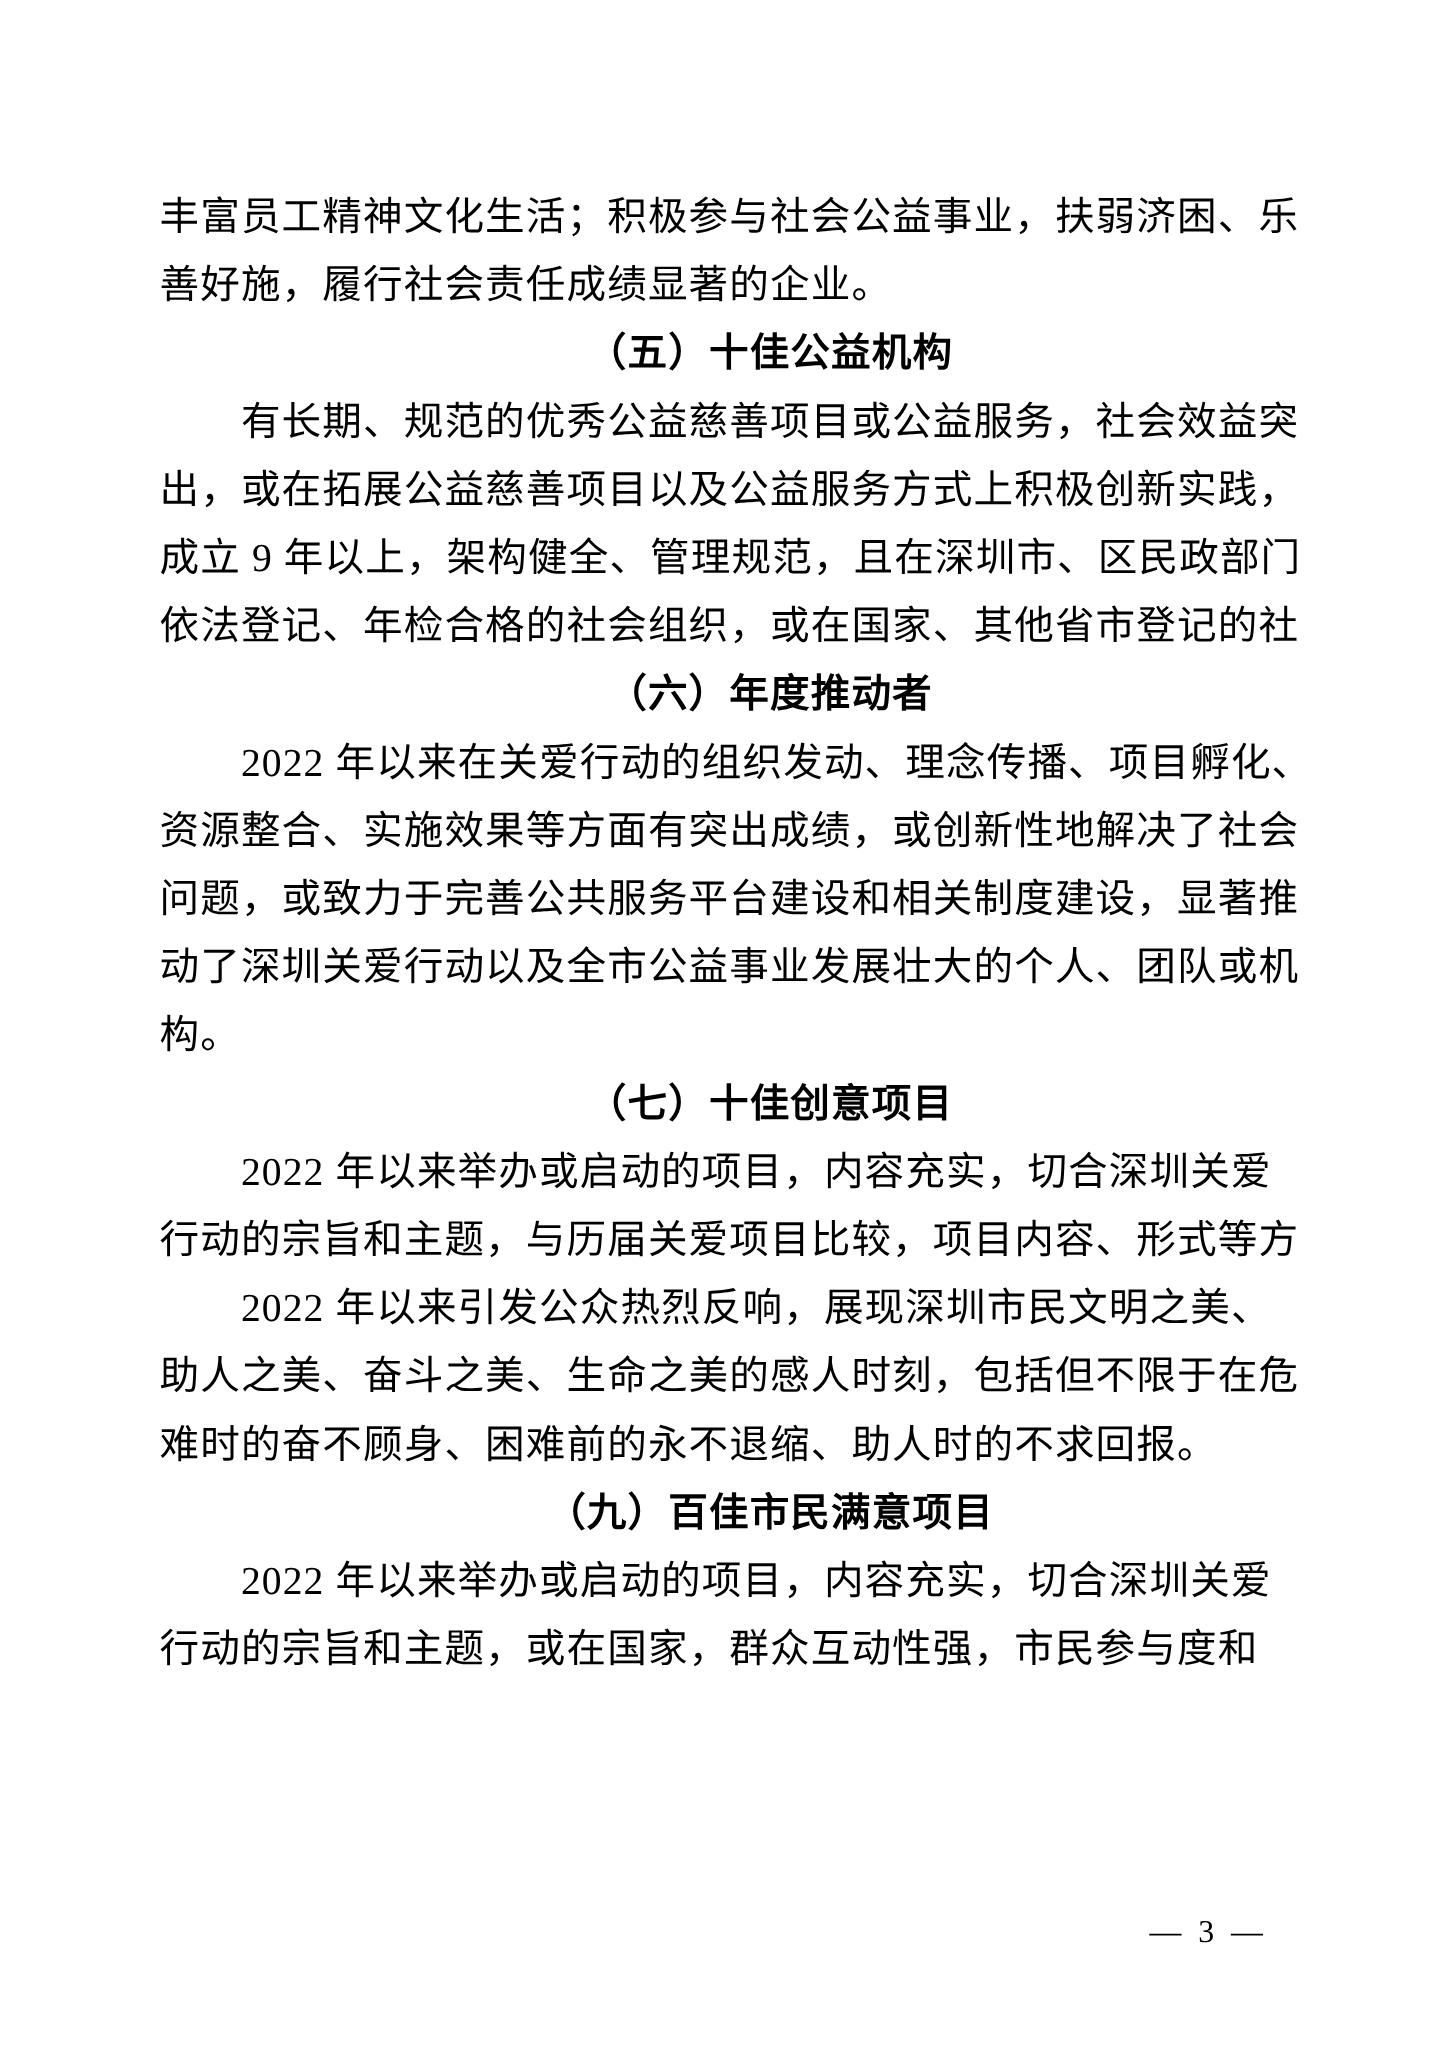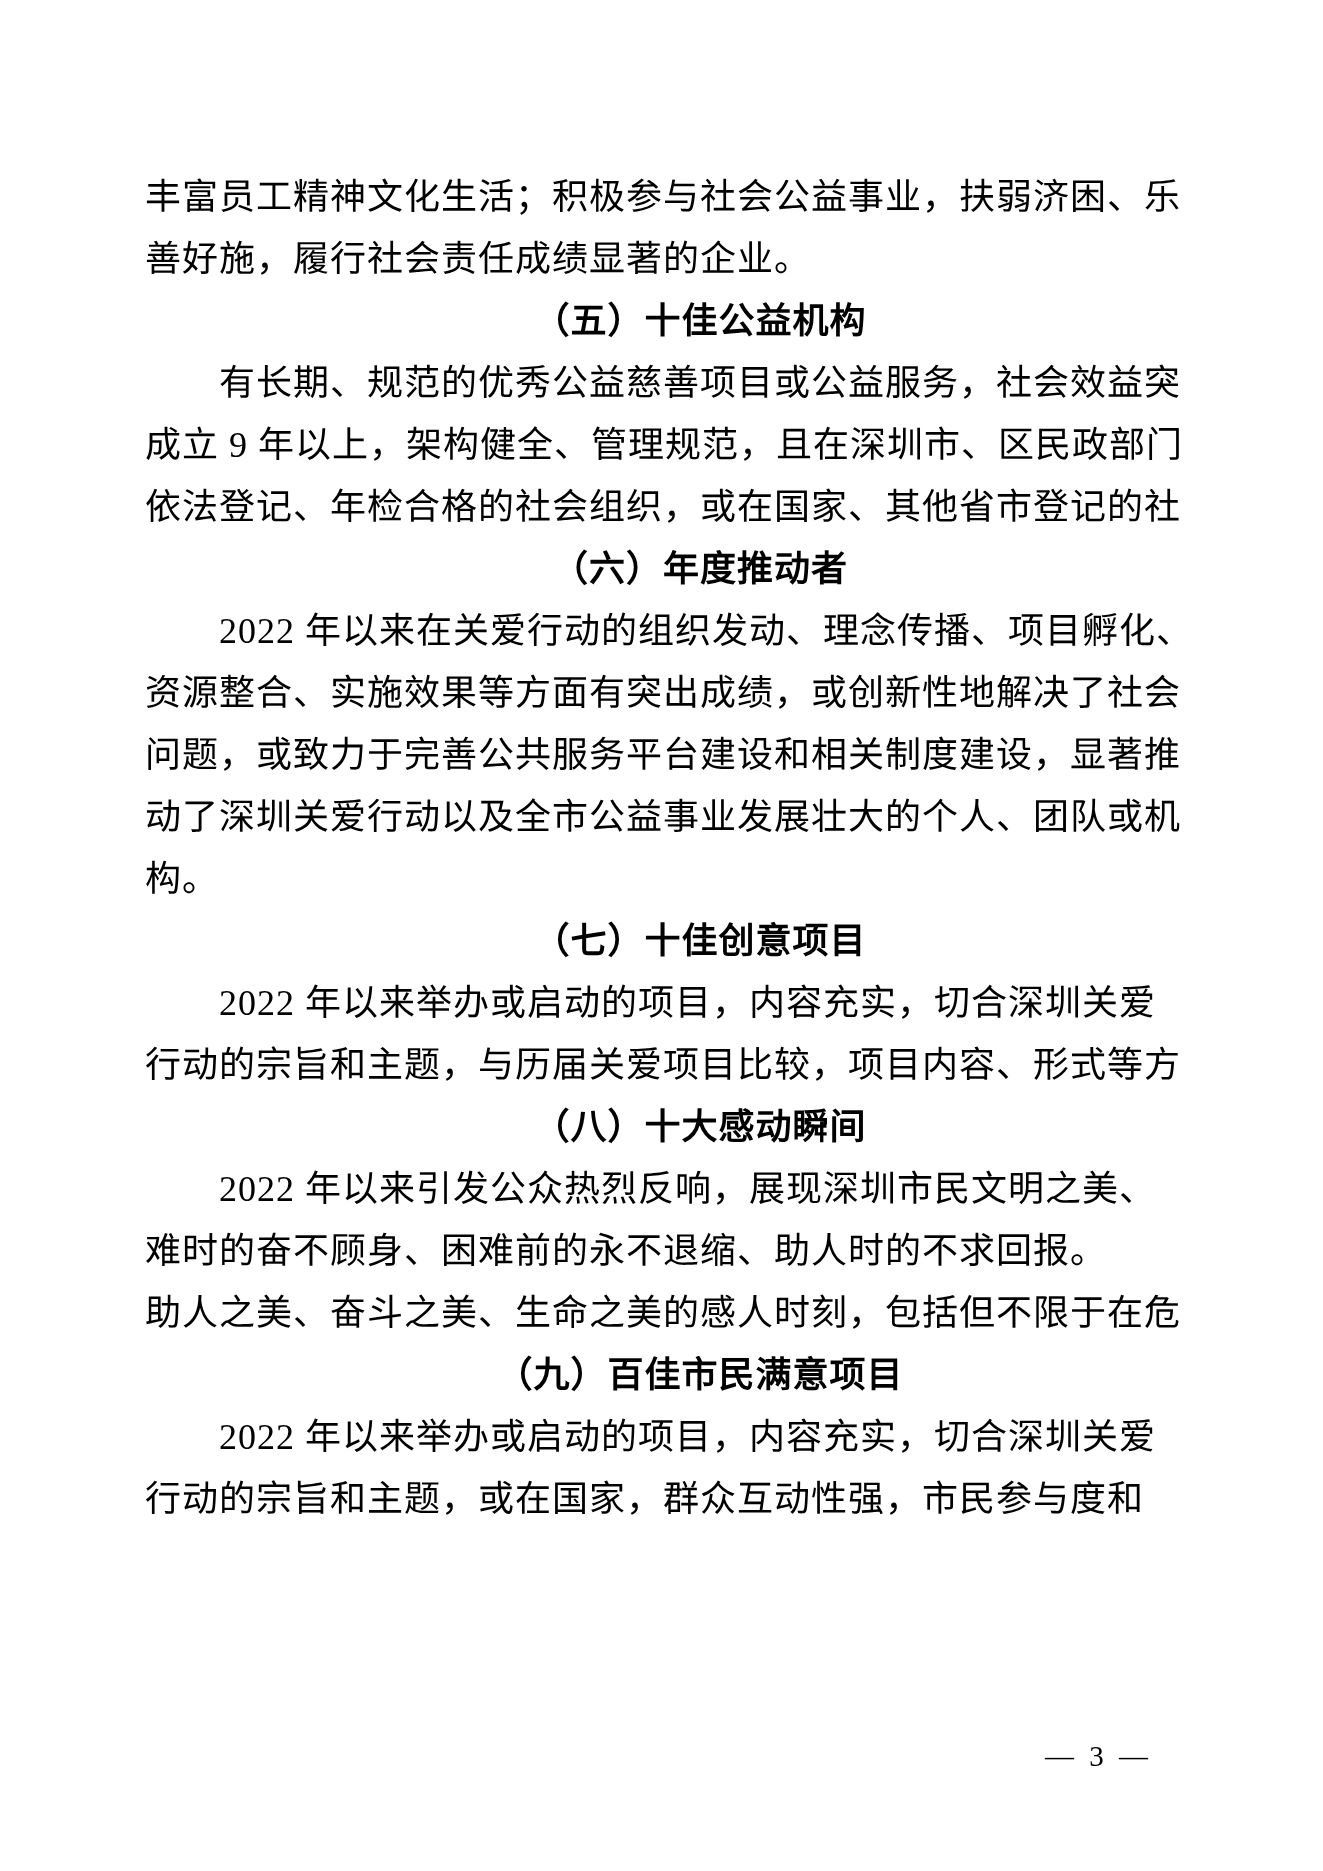--- a/index.html
+++ b/index.html
@@ -51,33 +51,33 @@
 </style>
 </head>
 <body>
 
 <div class="page">
   <div class="text-block">
       <div class="doc-line">丰富员工精神文化生活；积极参与社会公益事业，扶弱济困、乐</div>
       <div class="doc-line">善好施，履行社会责任成绩显著的企业。</div>
       <div class="doc-line heading indent">（五）十佳公益机构</div>
       <div class="doc-line indent">有长期、规范的优秀公益慈善项目或公益服务，社会效益突</div>
+      <div class="doc-line">出，或在拓展公益慈善项目以及公益服务方式上积极创新实践，</div>
       <div class="doc-line">成立 9 年以上，架构健全、管理规范，且在深圳市、区民政部门</div>
       <div class="doc-line">依法登记、年检合格的社会组织，或在国家、其他省市登记的社</div>
       <div class="doc-line heading indent">（六）年度推动者</div>
       <div class="doc-line indent">2022 年以来在关爱行动的组织发动、理念传播、项目孵化、</div>
       <div class="doc-line">资源整合、实施效果等方面有突出成绩，或创新性地解决了社会</div>
       <div class="doc-line">问题，或致力于完善公共服务平台建设和相关制度建设，显著推</div>
       <div class="doc-line">动了深圳关爱行动以及全市公益事业发展壮大的个人、团队或机</div>
       <div class="doc-line">构。</div>
       <div class="doc-line heading indent">（七）十佳创意项目</div>
       <div class="doc-line indent">2022 年以来举办或启动的项目，内容充实，切合深圳关爱</div>
       <div class="doc-line">行动的宗旨和主题，与历届关爱项目比较，项目内容、形式等方</div>
-      <div class="doc-line heading indent">（八）十大感动瞬间</div>
       <div class="doc-line indent">2022 年以来引发公众热烈反响，展现深圳市民文明之美、</div>
+      <div class="doc-line">助人之美、奋斗之美、生命之美的感人时刻，包括但不限于在危</div>
       <div class="doc-line">难时的奋不顾身、困难前的永不退缩、助人时的不求回报。</div>
-      <div class="doc-line">助人之美、奋斗之美、生命之美的感人时刻，包括但不限于在危</div>
       <div class="doc-line heading indent">（九）百佳市民满意项目</div>
       <div class="doc-line indent">2022 年以来举办或启动的项目，内容充实，切合深圳关爱</div>
       <div class="doc-line">行动的宗旨和主题，或在国家，群众互动性强，市民参与度和</div>
     </div>
   <div class="page-number">— 3 —</div>
 </div>
 
 </body></html>

